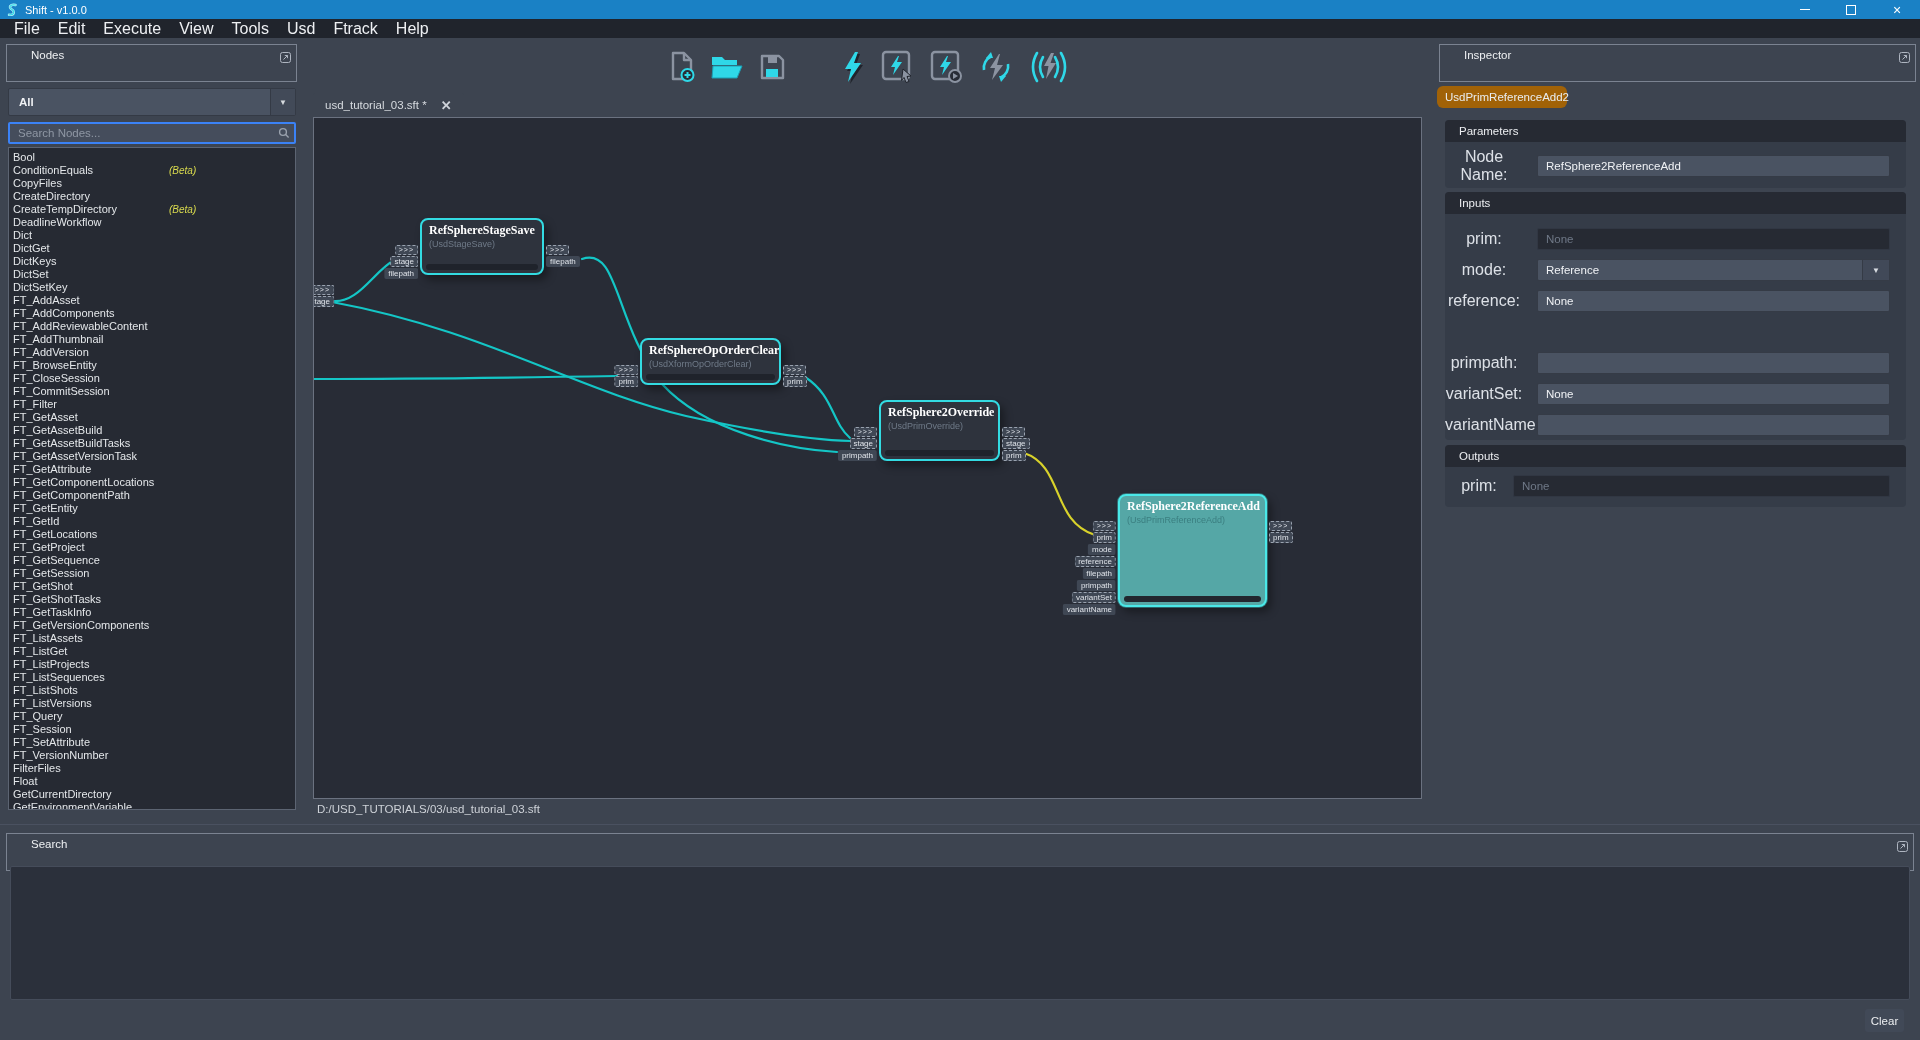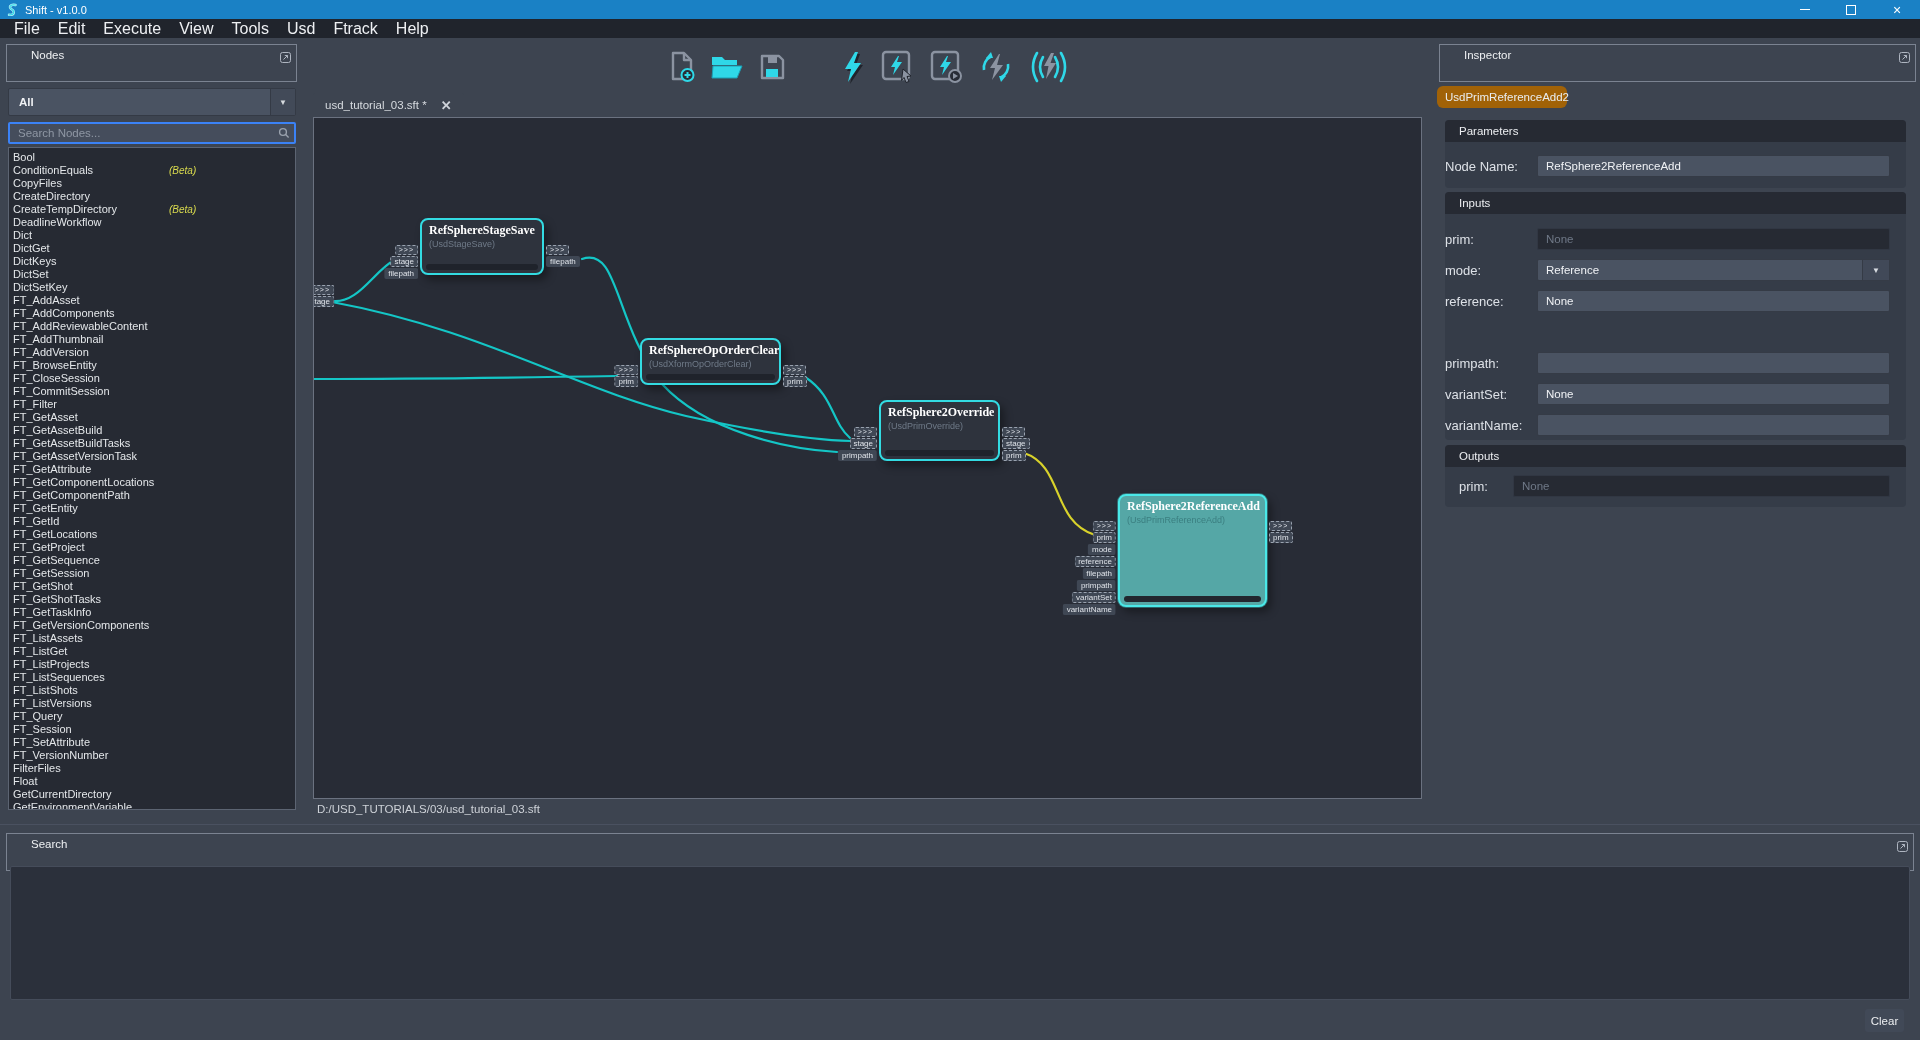--- a/index.html
+++ b/index.html
@@ -70,21 +70,21 @@
   .chip.arrow{font-size:7px;letter-spacing:1px;line-height:8px;border:1px dashed #9aa3b0;}
   .statusbar{position:absolute;left:317px;top:803px;font-size:11.5px;color:#ced2d8;}
   .hdiv{position:absolute;left:0;top:824px;width:1920px;height:1px;background:#4a5160;}
   
   .badge{position:absolute;left:1437px;top:86px;width:130px;height:22px;background:#a16207;border-radius:6px;
     color:#e9ecef;font-size:11.5px;line-height:22px;padding-left:8px;box-sizing:border-box;}
   .section{position:absolute;left:1445px;width:461px;background:#353c48;border-radius:4px;}
   .section .bar{height:22px;background:#262a33;border-radius:4px 4px 0 0;color:#eceef1;
     font-size:11.5px;line-height:22px;padding-left:14px;}
   .row{position:absolute;left:0;right:0;height:22px;display:flex;align-items:center;}
-  .row .lbl{width:78px;text-align:left;font-size:13px;color:#dde1e7;flex:none;margin-right:14px;}
+  .row .lbl{width:78px;text-align:center;font-size:16px;color:#dde1e7;flex:none;margin-right:14px;}
   .row.outrow .lbl{width:40px;margin-left:14px;margin-right:14px;}
   .row .fieldwrap{flex:1;margin-right:16px;position:relative;height:22px;display:flex;gap:8px;}
   .fld{flex:1;height:22px;box-sizing:border-box;background:#4a5362;border:1px solid #353b46;
     border-radius:2px;color:#f0f2f5;font-size:11.5px;padding:0 8px;font-family:"Liberation Sans",sans-serif;}
   .fld.ro{background:#262a33;color:#6f7887;border-color:#313743;}
   .ddwrap{flex:1;position:relative;}
   .ddwrap .fld{width:100%;padding-right:30px;}
   .ddwrap .arrowzone{position:absolute;right:1px;top:1px;bottom:1px;width:26px;background:#414958;
     border-left:1px solid #353b46;display:flex;align-items:center;justify-content:center;
     color:#d7dbe1;font-size:8px;border-radius:0 2px 2px 0;}

